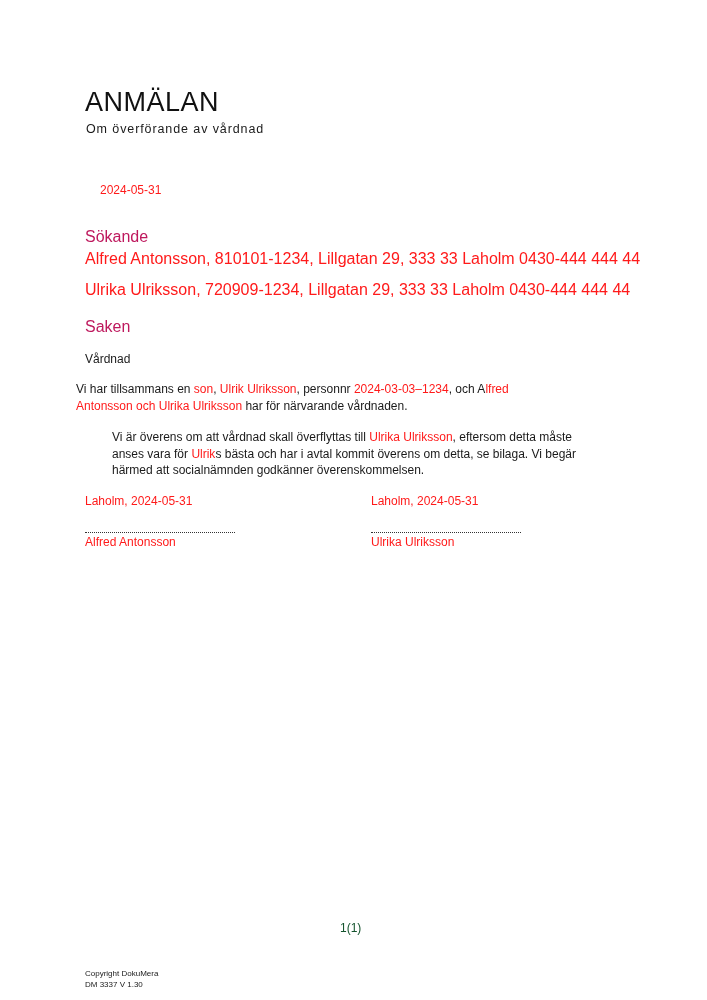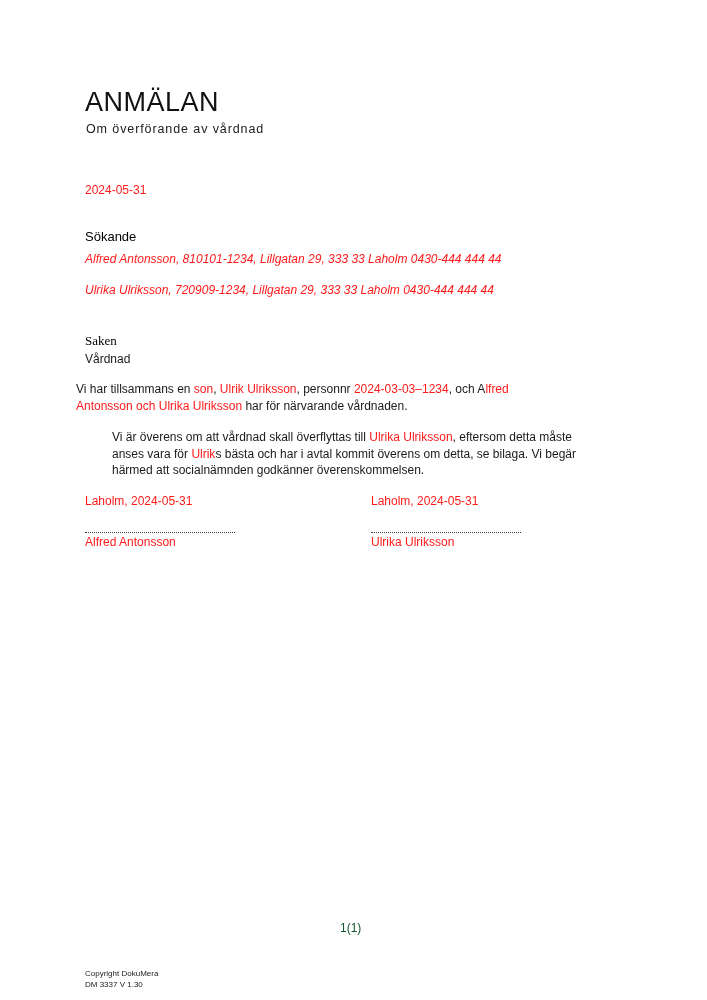--- a/index.html
+++ b/index.html
@@ -22,31 +22,31 @@
       font-size: 27px; letter-spacing: 0.5px;
       color: #111; font-weight: normal;
       line-height: 32px;
     }
     .subtitle {
       left: 86px; top: 121px;
       font-size: 12.5px; letter-spacing: 0.9px;
       color: #1a1a1a; line-height: 16px;
     }
     .date {
-      left: 85px; top: 182px;
+      left: 100px; top: 182px;
       font-size: 12px; line-height: 16px;
     }
     .h2 {
-      font-size: 13px; line-height: 18px; color: #000000;
+      font-size: 16px; line-height: 18px; color: #be185d;
     }
     .body-text {
       font-size: 12px; line-height: 16.5px; color: #1a1a1a;
     }
     .applicant {
-      font-size: 12px; line-height: 16px; font-style: italic;
+      font-size: 16px; line-height: 16px;
     }
     .para {
       left: 76px; width: 470px;
     }
     .sig-col {
       position: absolute;
       width: 200px;
     }
     .sig-place {
       font-size: 12px; line-height: 16px;
@@ -79,21 +79,21 @@
 
   <h1 class="abs title">ANMÄLAN</h1>
   <div class="abs subtitle">Om överförande av vårdnad</div>
 
   <div class="abs date red">2024-05-31</div>
 
   <div class="abs h2" style="left:85px; top:228px;">Sökande</div>
   <div class="abs applicant red" style="left:85px; top:251px;">Alfred Antonsson, 810101-1234, Lillgatan 29, 333 33 Laholm 0430-444 444 44</div>
   <div class="abs applicant red" style="left:85px; top:282px;">Ulrika Ulriksson, 720909-1234, Lillgatan 29, 333 33 Laholm 0430-444 444 44</div>
 
-  <div class="abs h2" style="left:85px; top:332px;font-family:Liberation Serif, serif;">Saken</div>
+  <div class="abs h2" style="left:85px; top:318px;">Saken</div>
   <div class="abs body-text" style="left:85px; top:351px;">Vårdnad</div>
 
   <p class="abs body-text para" style="top:381px;"><span>Vi har tillsammans en </span><span class="red">son</span><span>, </span><span class="red">Ulrik Ulriksson</span><span>, personnr </span><span class="red">2024-03-03–1234</span><span>, och A</span><span class="red">lfred Antonsson och Ulrika Ulriksson</span><span> har för närvarande vårdnaden.</span></p>
 
   <p class="abs body-text para" style="top:429px;margin-left:36px;"><span>Vi är överens om att vårdnad skall överflyttas till </span><span class="red">Ulrika Ulriksson</span><span>, eftersom detta måste anses vara för </span><span class="red">Ulrik</span><span>s bästa och har i avtal kommit överens om detta, se bilaga. Vi begär härmed att socialnämnden godkänner överenskommelsen.</span></p>
 
   <div class="sig-col" style="left:85px; top:493px;">
     <div class="sig-place red">Laholm, 2024-05-31</div>
     <div class="sig-line"></div>
     <div class="sig-name red">Alfred Antonsson</div>

